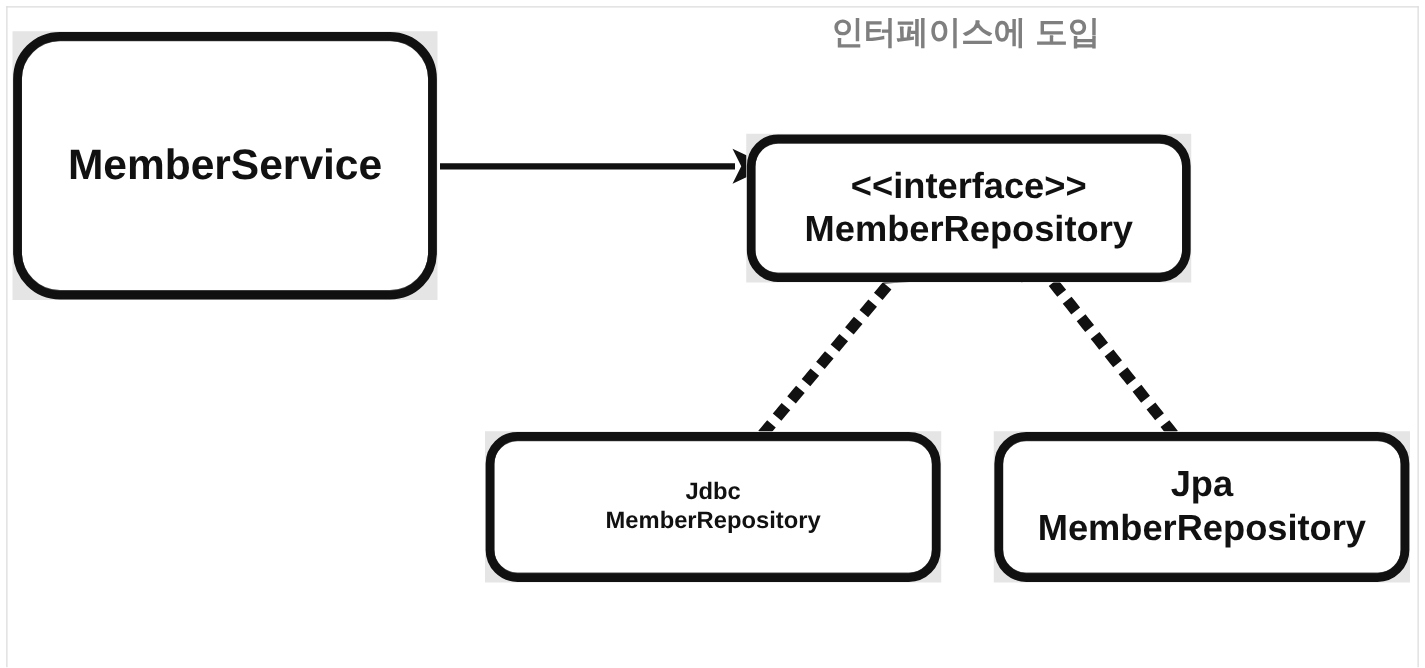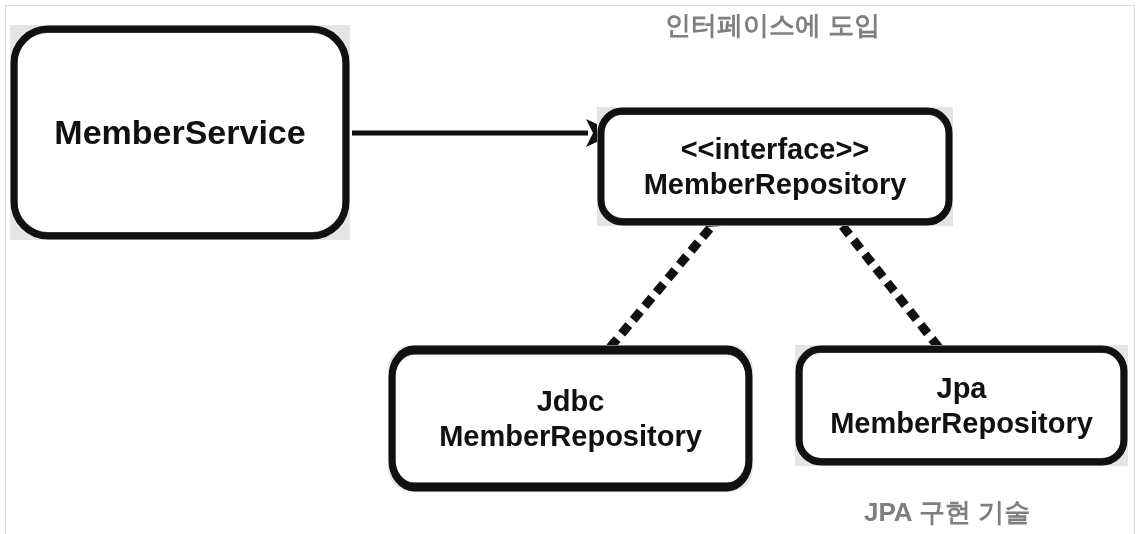--- a/index.html
+++ b/index.html
@@ -68,23 +68,22 @@
   #node-member-service {
     left: 10px;  top: 25px;  width: 340px;  height: 215px;
     font-size: 34px;
   }
   #node-member-repository {
     left: 597px; top: 74px;  width: 356px;  height: 119px;
     font-size: 29px;
     margin-top: 33px;
   }
   #node-jdbc-member-repository {
-    left: 388px; top: 345px; width: 365px;  height: 147px;
-    font-size: 29px;
-    border-radius: 24px;
+    left: 388px; top: 345px; width: 365px;  height: 121px;
+    font-size: 19px;
   }
   #node-jpa-member-repository {
     left: 795px; top: 345px; width: 333px;  height: 121px;
     font-size: 29px;
     align-items: center;
   }
 
   
   .caption {
     position: absolute;
@@ -166,15 +165,14 @@
       <rect x="6" y="6.5" width="321" height="108" rx="20" ry="20" fill="none" stroke="#111111" stroke-width="3" stroke-linejoin="round" opacity="0.75"></rect>
     </svg>
     <div class="node-inner">Jpa
 MemberRepository</div>
   </div>
 
   <div class="caption" id="caption-interface-introduced">인터페이스에 도입</div>
 
 
 
-  <div class="caption" id="caption-jpa-impl-tech">JPA 구현 기술</div>
 
 </div>
 
 </body></html>

